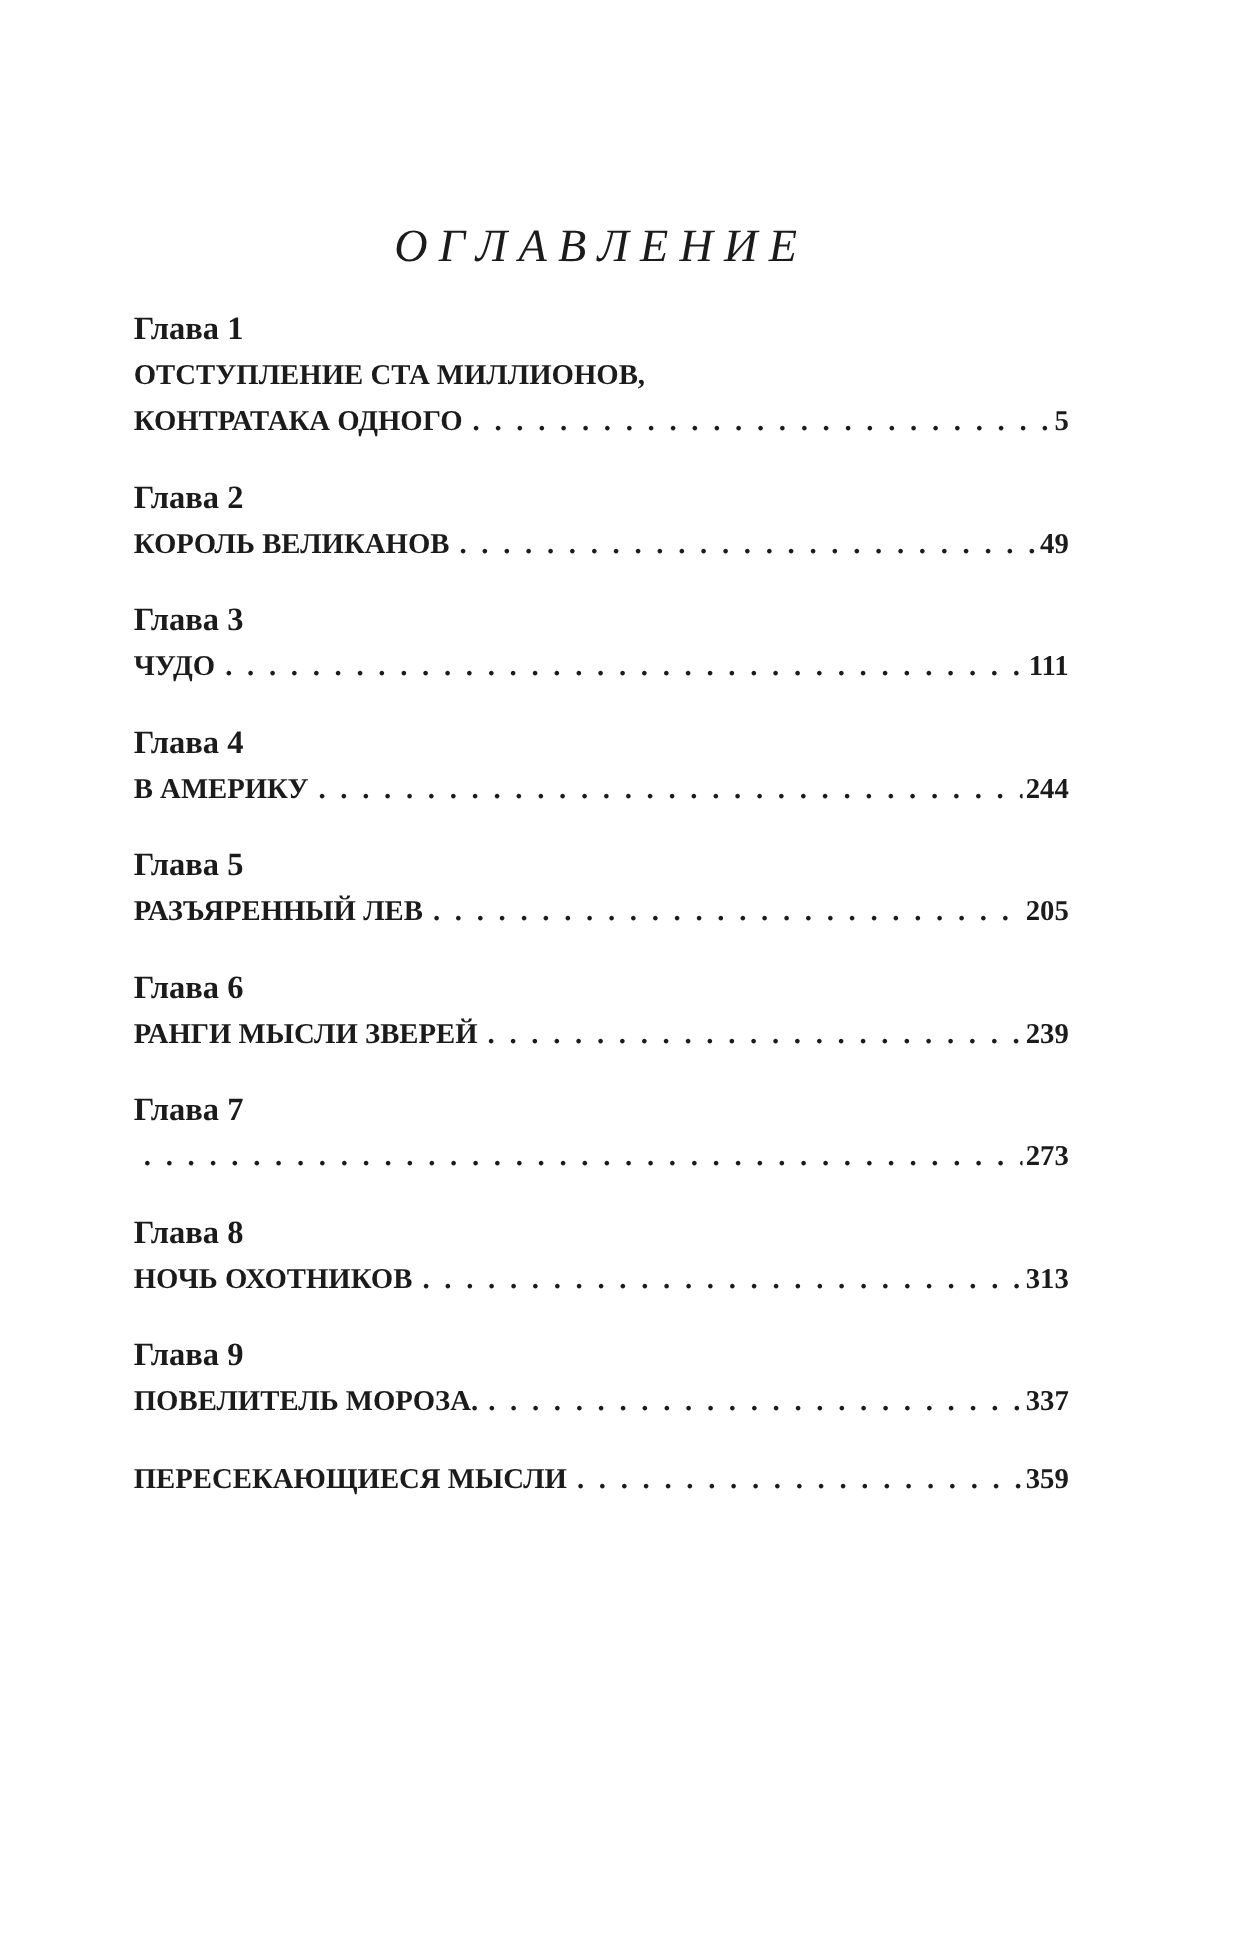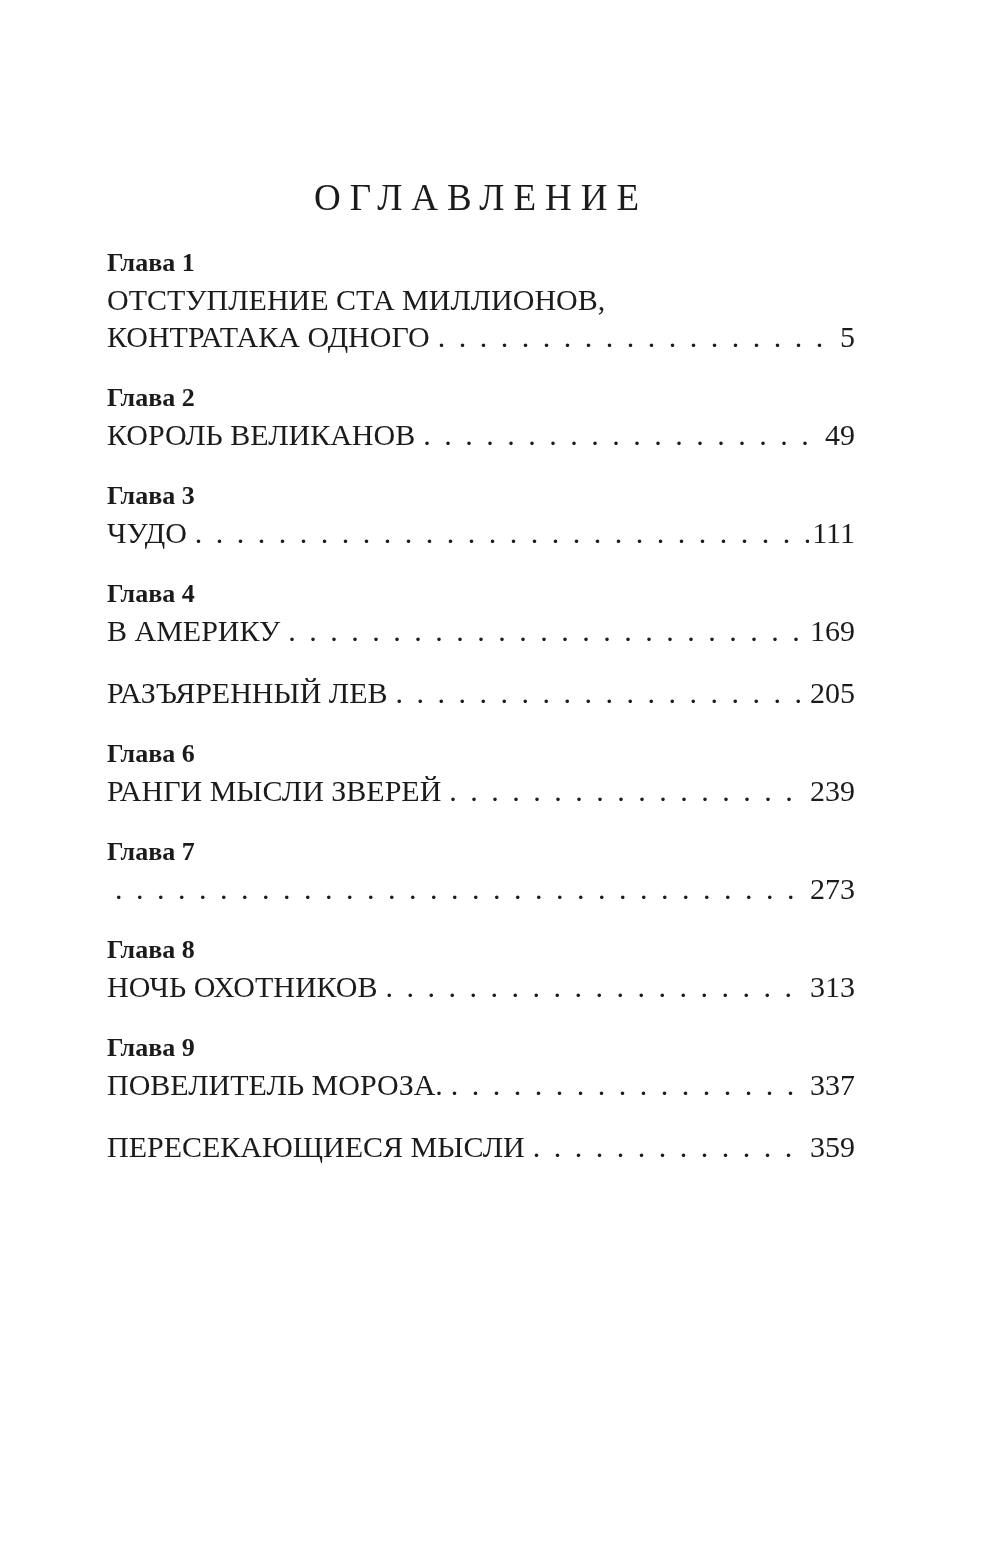--- a/index.html
+++ b/index.html
@@ -21,37 +21,39 @@
     padding: 0 145px 0 107px;
   }
   .page-title {
     margin-top: 176px;
     font-size: 37px;
     line-height: 44px;
     font-weight: normal;
     letter-spacing: 9px;
     text-align: center;
     white-space: nowrap;
+    font-style: italic;
   }
   .toc {
   }
   .entry {
     margin-bottom: 25px;
   }
   .chapter {
     font-size: 26px;
     line-height: 36px;
     font-weight: bold;
   }
   .row {
-    font-size: 30px;
+    font-size: 23px;
     line-height: 37px;
     display: flex;
     align-items: baseline;
     white-space: nowrap;
+    font-weight: bold;
   }
   .row .title {
     flex: 0 0 auto;
     text-align: center;
   }
   .leader {
     flex: 1 1 auto;
     overflow: hidden;
     white-space: nowrap;
     letter-spacing: 3px;
@@ -99,25 +101,26 @@
       <span class="pagenum">111</span>
     </div>
   </div>
 
   <div class="entry">
     <div class="chapter">Глава 4</div>
 
     <div class="row">
       <span class="title">В АМЕРИКУ</span>
       <span class="leader">. . . . . . . . . . . . . . . . . . . . . . . . . . . . . . . . . . . . . . . . . . . . . . . . . . . . . . . . . . . . . . . . . . . . . . . . . . . . . . . . </span>
-      <span class="pagenum">169</span>
+      <span class="pagenum">244</span>
     </div>
   </div>
 
   <div class="entry">
+    <div class="chapter">Глава 5</div>
 
     <div class="row">
       <span class="title">РАЗЪЯРЕННЫЙ ЛЕВ</span>
       <span class="leader">. . . . . . . . . . . . . . . . . . . . . . . . . . . . . . . . . . . . . . . . . . . . . . . . . . . . . . . . . . . . . . . . . . . . . . . . . . . . . . . . </span>
       <span class="pagenum">205</span>
     </div>
   </div>
 
   <div class="entry">
     <div class="chapter">Глава 6</div>

